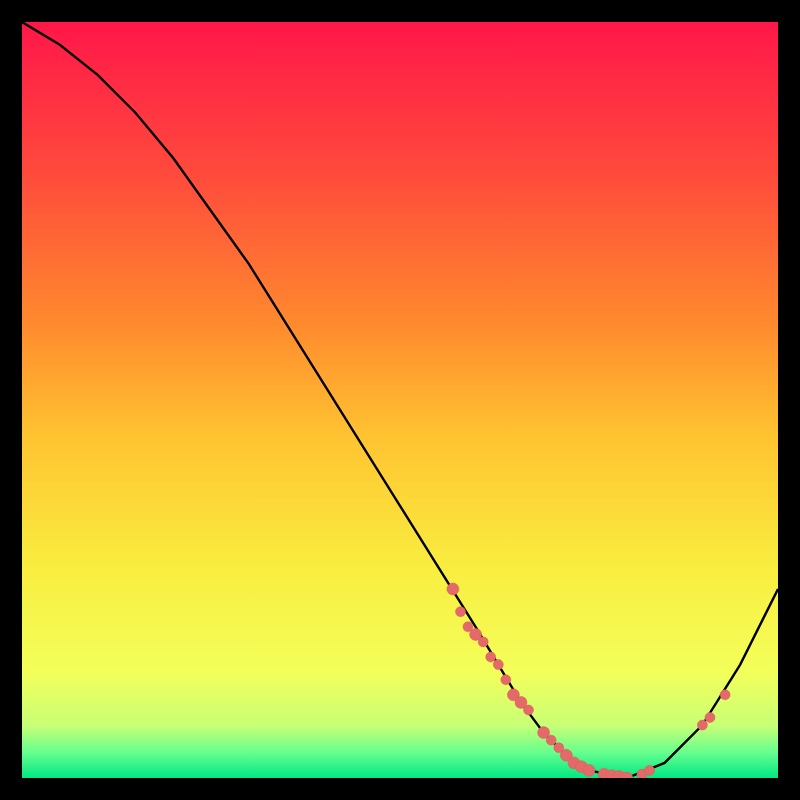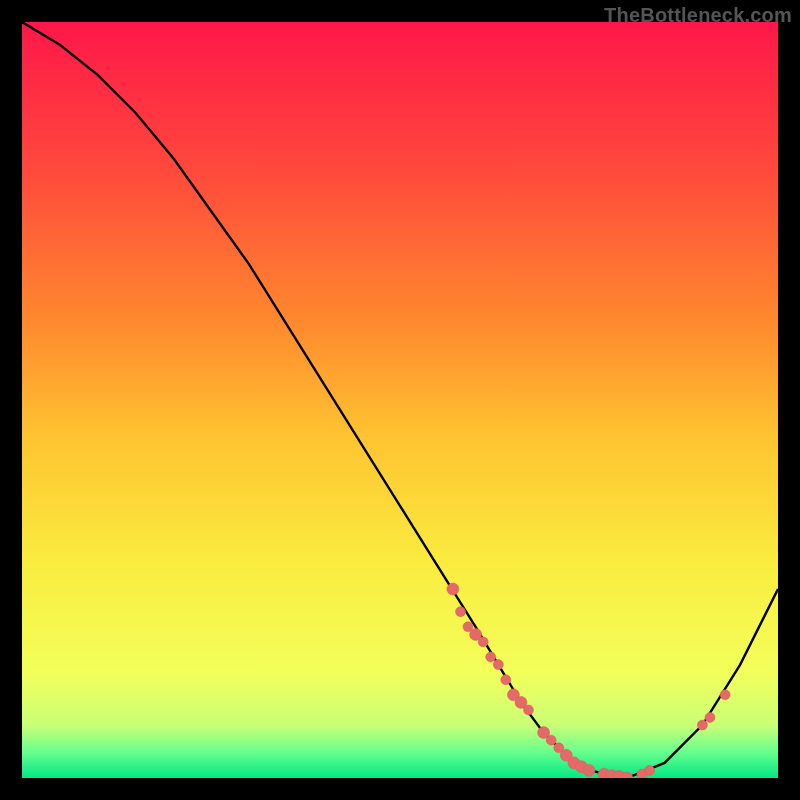--- a/index.html
+++ b/index.html
@@ -58,21 +58,20 @@
   .dot {
     fill: #e46a6a; 
     stroke: #d95b5b;
     stroke-width: 0.5;
   }
 </style>
 </head>
 <body>
 
 <div class="frame">
-  <div class="watermark">TheBottleneck.com</div>
 
   <div class="plot-area">
     <div class="gradient-bg" style="background: linear-gradient(rgb(255, 23, 73) 0%, rgb(255, 74, 60) 20%, rgb(255, 138, 46) 40%, rgb(255, 196, 49) 55%, rgb(249, 237, 63) 72%, rgb(243, 255, 90) 86%, rgb(201, 255, 117) 93%, rgb(106, 255, 141) 96.5%, rgb(0, 232, 132) 100%);"></div>
 
     <svg class="overlay" viewBox="0 0 756 756" preserveAspectRatio="none">
       <path class="curve" d="M0.0 0.0 L37.8 22.7 L75.6 52.9 L113.4 90.7 L151.2 136.1 L189.0 189.0 L226.8 241.9 L264.6 302.4 L302.4 362.9 L340.2 423.4 L378.0 483.8 L415.8 544.3 L453.6 604.8 L476.3 642.6 L499.0 680.4 L521.6 710.6 L544.3 733.3 L567.0 748.4 L604.8 756.0 L642.6 740.9 L680.4 703.1 L718.2 642.6 L756.0 567.0 " stroke="#000000"></path>
       <g>
           <circle class="dot" cx="430.9" cy="567.0" r="6" fill="#e46a6a" stroke="#d95b5b"></circle>
           <circle class="dot" cx="438.5" cy="589.7" r="5" fill="#e46a6a" stroke="#d95b5b"></circle>
           <circle class="dot" cx="446.0" cy="604.8" r="5" fill="#e46a6a" stroke="#d95b5b"></circle>

